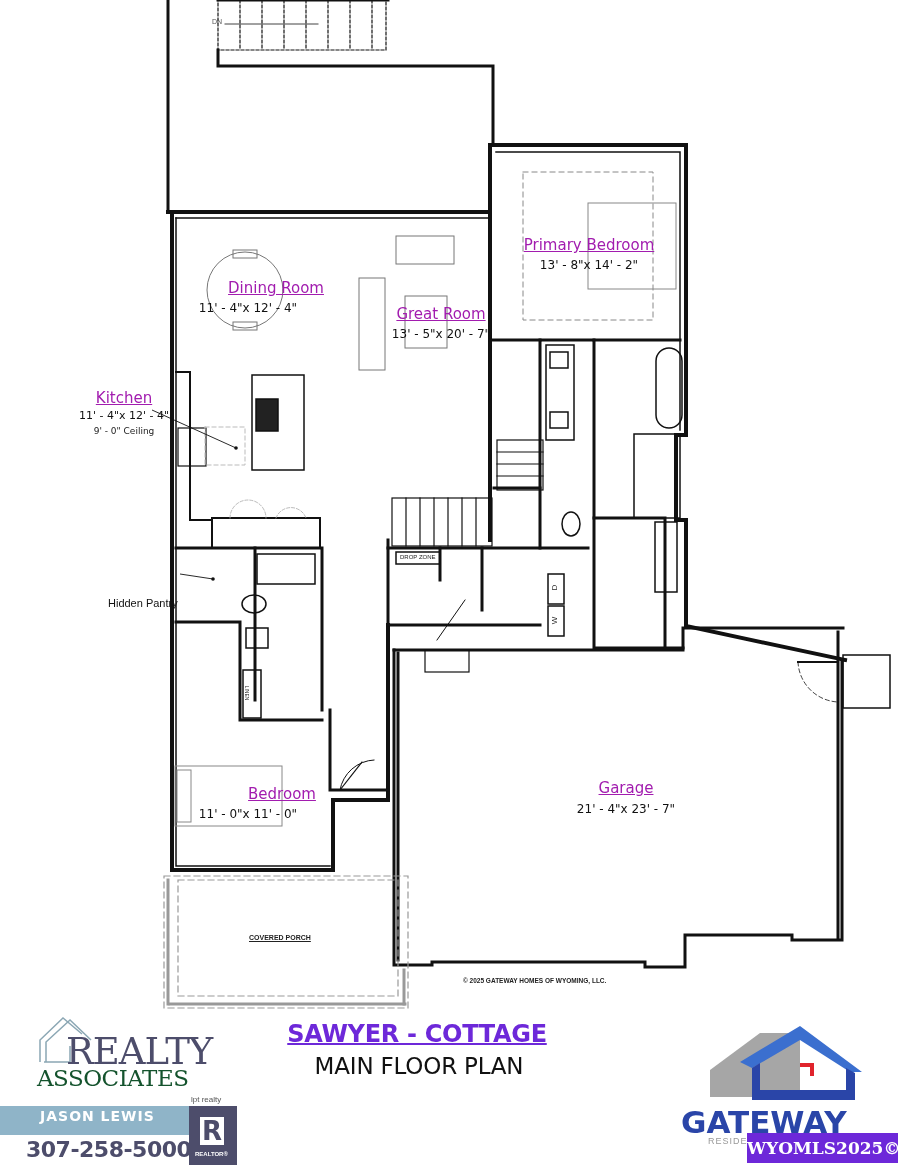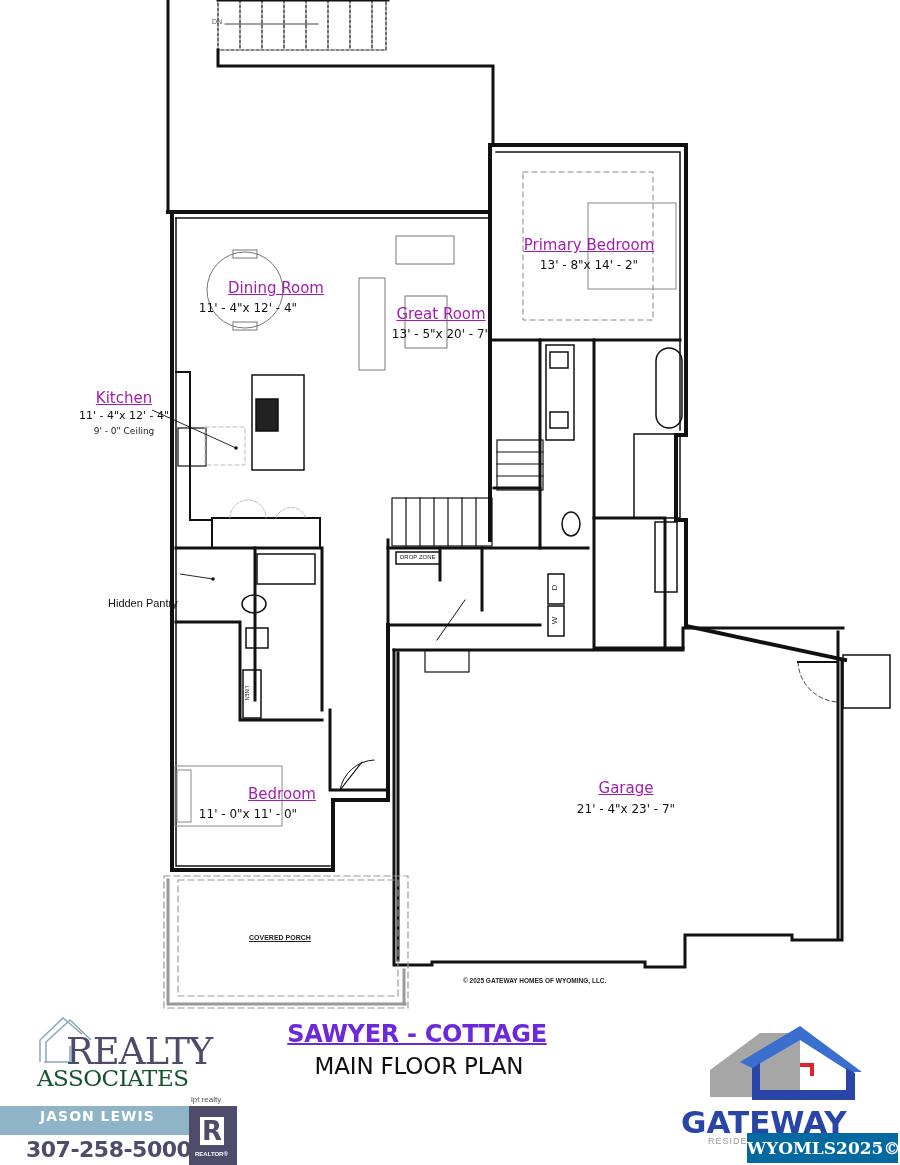--- a/index.html
+++ b/index.html
@@ -18,21 +18,21 @@
   .ipt { position: absolute; left: 191px; top: 1095px; font-family: "Liberation Sans", sans-serif; font-size: 8px; color: #555; }
   .agent-bar { position: absolute; left: 0; top: 1106px; width: 189px; height: 29px; background: #8fb4c8; }
   .agent-name { position: absolute; left: 40px; top: 1108px; font-family: "DejaVu Sans", sans-serif; font-weight: bold; font-size: 14px; color: #ffffff; letter-spacing: 1px; }
   .agent-phone { position: absolute; left: 26px; top: 1137px; font-family: "DejaVu Sans", sans-serif; font-weight: bold; font-size: 22px; color: #4d4d6b; letter-spacing: -0.5px; }
   .realtor-box { position: absolute; left: 189px; top: 1106px; width: 48px; height: 59px; background: #4d4d6b; }
   .realtor-r { position: absolute; left: 200px; top: 1117px; width: 24px; height: 28px; background: #fff; color: #4d4d6b; font-family: "DejaVu Sans", sans-serif; font-weight: bold; font-size: 26px; line-height: 28px; text-align: center; }
   .realtor-label { position: absolute; left: 195px; top: 1151px; font-family: "Liberation Sans", sans-serif; font-size: 6px; font-weight: bold; color: #fff; }
   
   .gateway-word { position: absolute; left: 681px; top: 1104px; font-family: "DejaVu Sans", sans-serif; font-weight: bold; font-size: 31px; color: #2a45a8; letter-spacing: 0px; }
   .reside { position: absolute; left: 708px; top: 1136px; font-family: "Liberation Sans", sans-serif; font-size: 9px; color: #999; letter-spacing: 1px; }
-  .mls-badge { position: absolute; left: 747px; top: 1133px; width: 151px; height: 30px; background: #0369a1; color: #fff; font-family: "DejaVu Serif", serif; font-weight: bold; font-size: 17px; line-height: 30px; text-align: center; }
+  .mls-badge { position: absolute; left: 747px; top: 1133px; width: 151px; height: 30px; background: #6d28d9; color: #fff; font-family: "DejaVu Serif", serif; font-weight: bold; font-size: 17px; line-height: 30px; text-align: center; }
 </style>
 </head>
 <body>
 
 <svg id="plan" width="900" height="1165" viewBox="0 0 900 1165" xmlns="http://www.w3.org/2000/svg">
   <g fill="none" stroke="#111" stroke-linecap="square">
 
     <g stroke-width="3">
       <polyline points="168,212 168,0"></polyline>
       <polyline points="218,0 388,0"></polyline>

